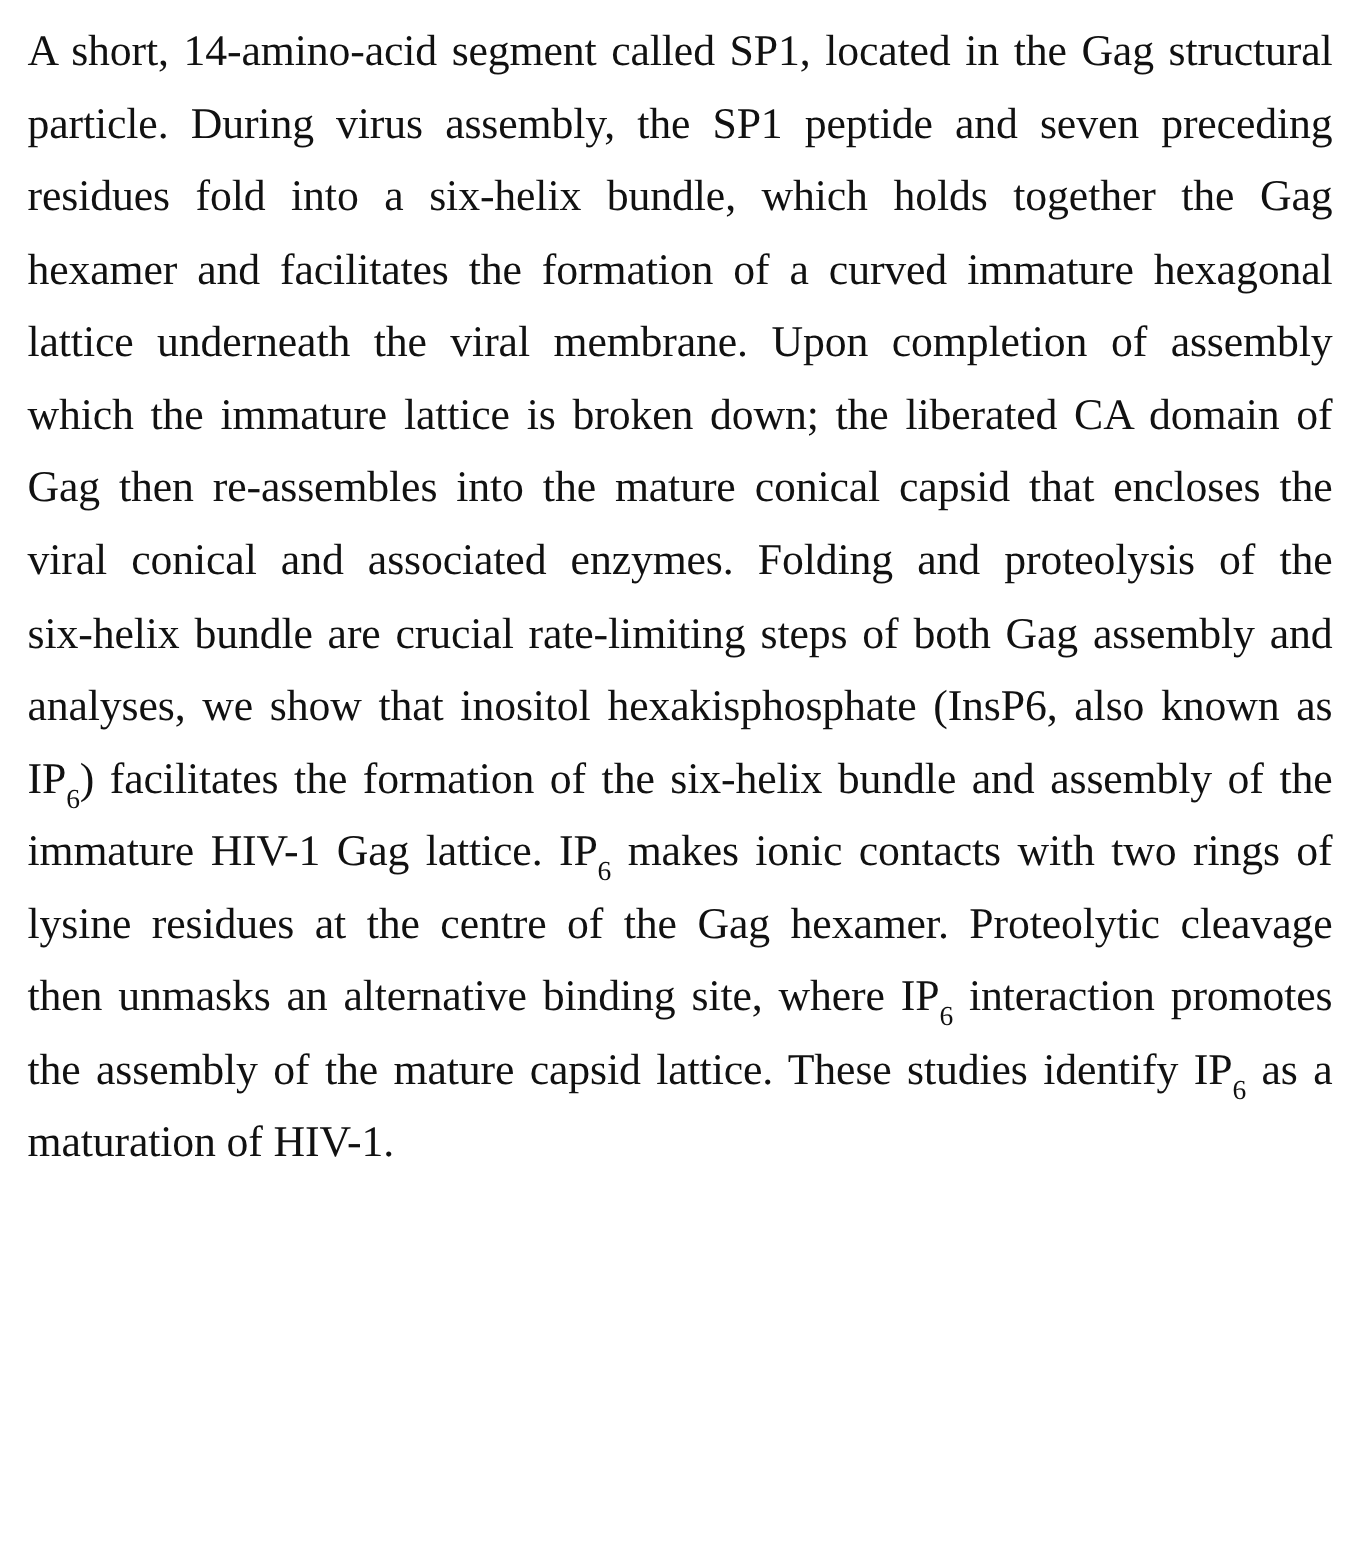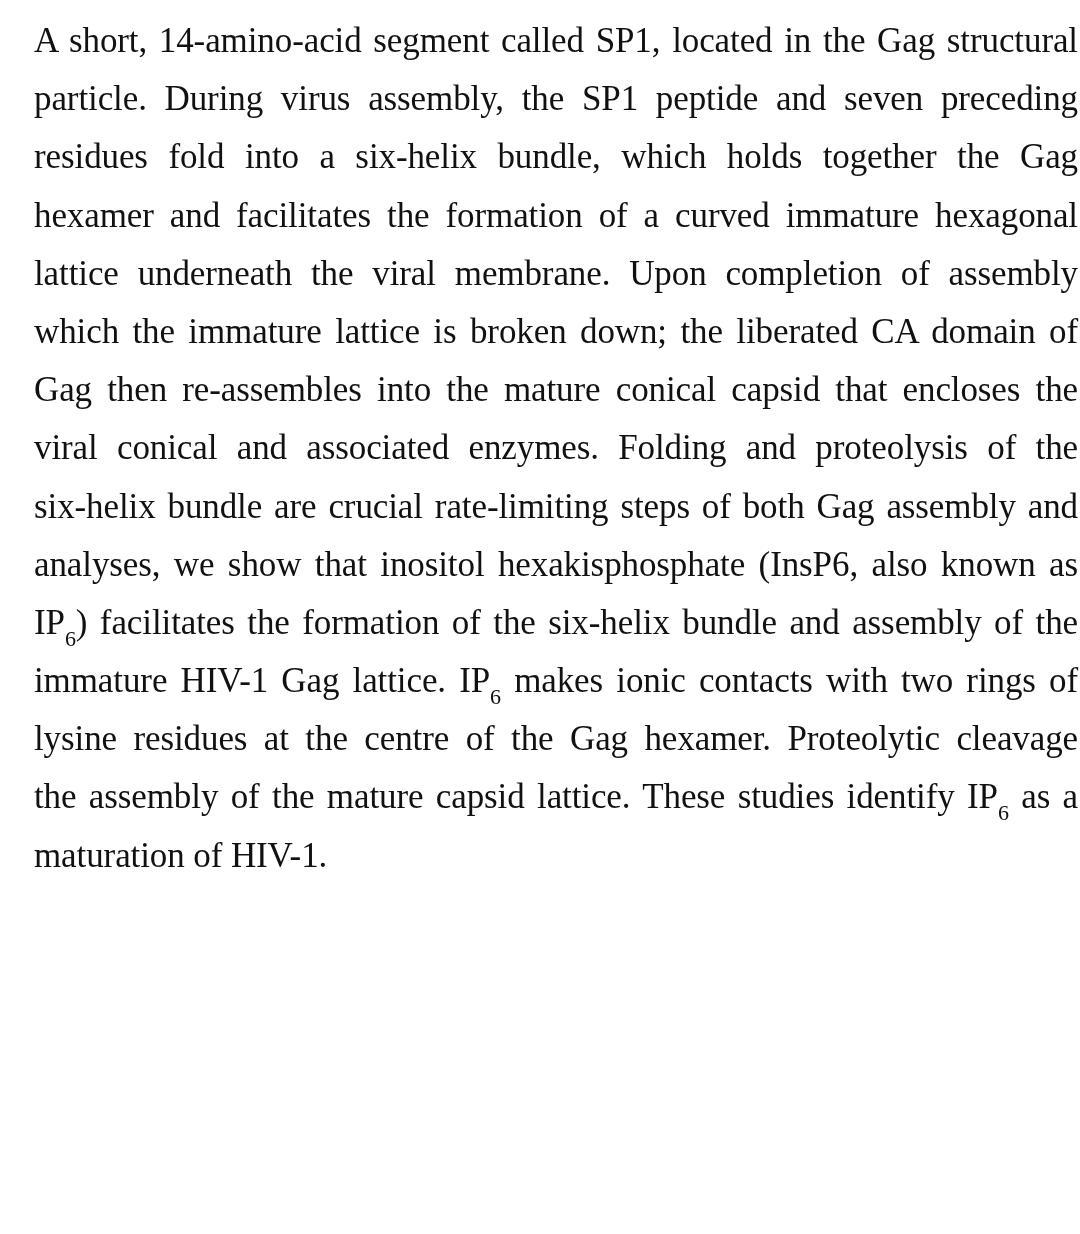--- a/index.html
+++ b/index.html
@@ -8,21 +8,21 @@
     background: #ffffff;
   }
   body {
     width: 1080px;
     height: 1234px;
     overflow: hidden;
     position: relative;
   }
   .doc {
     position: absolute;
-    left: 34px;
+    left: 22px;
     top: 12px;
     width: 1044px;
     font-family: "Liberation Serif", "DejaVu Serif", serif;
     font-size: 35px;
     color: #111111;
   }
   .line {
     height: 58.2px;
     line-height: 58.2px;
     white-space: nowrap;
@@ -55,16 +55,19 @@
   <div class="line">six-helix bundle are crucial rate-limiting steps of both Gag assembly and</div>
   <div class="line">analyses, we show that inositol hexakisphosphate (InsP6, also known as</div>
   <div class="line">
     <span class="seg">IP</span><sub class="sub6">6</sub><span class="seg">) facilitates the formation of the six-helix bundle and assembly of the</span>
   </div>
   <div class="line">
     <span class="seg">immature HIV-1 Gag lattice. IP</span><sub class="sub6">6</sub><span class="seg"> makes ionic contacts with two rings of</span>
   </div>
   <div class="line">lysine residues at the centre of the Gag hexamer. Proteolytic cleavage</div>
   <div class="line">
+    <span class="seg">then unmasks an alternative binding site, where IP</span><sub class="sub6">6</sub><span class="seg"> interaction promotes</span>
+  </div>
+  <div class="line">
     <span class="seg">the assembly of the mature capsid lattice. These studies identify IP</span><sub class="sub6">6</sub><span class="seg"> as a</span>
   </div>
   <div class="line last">maturation of HIV-1.</div>
 </div>
 
 </body></html>

